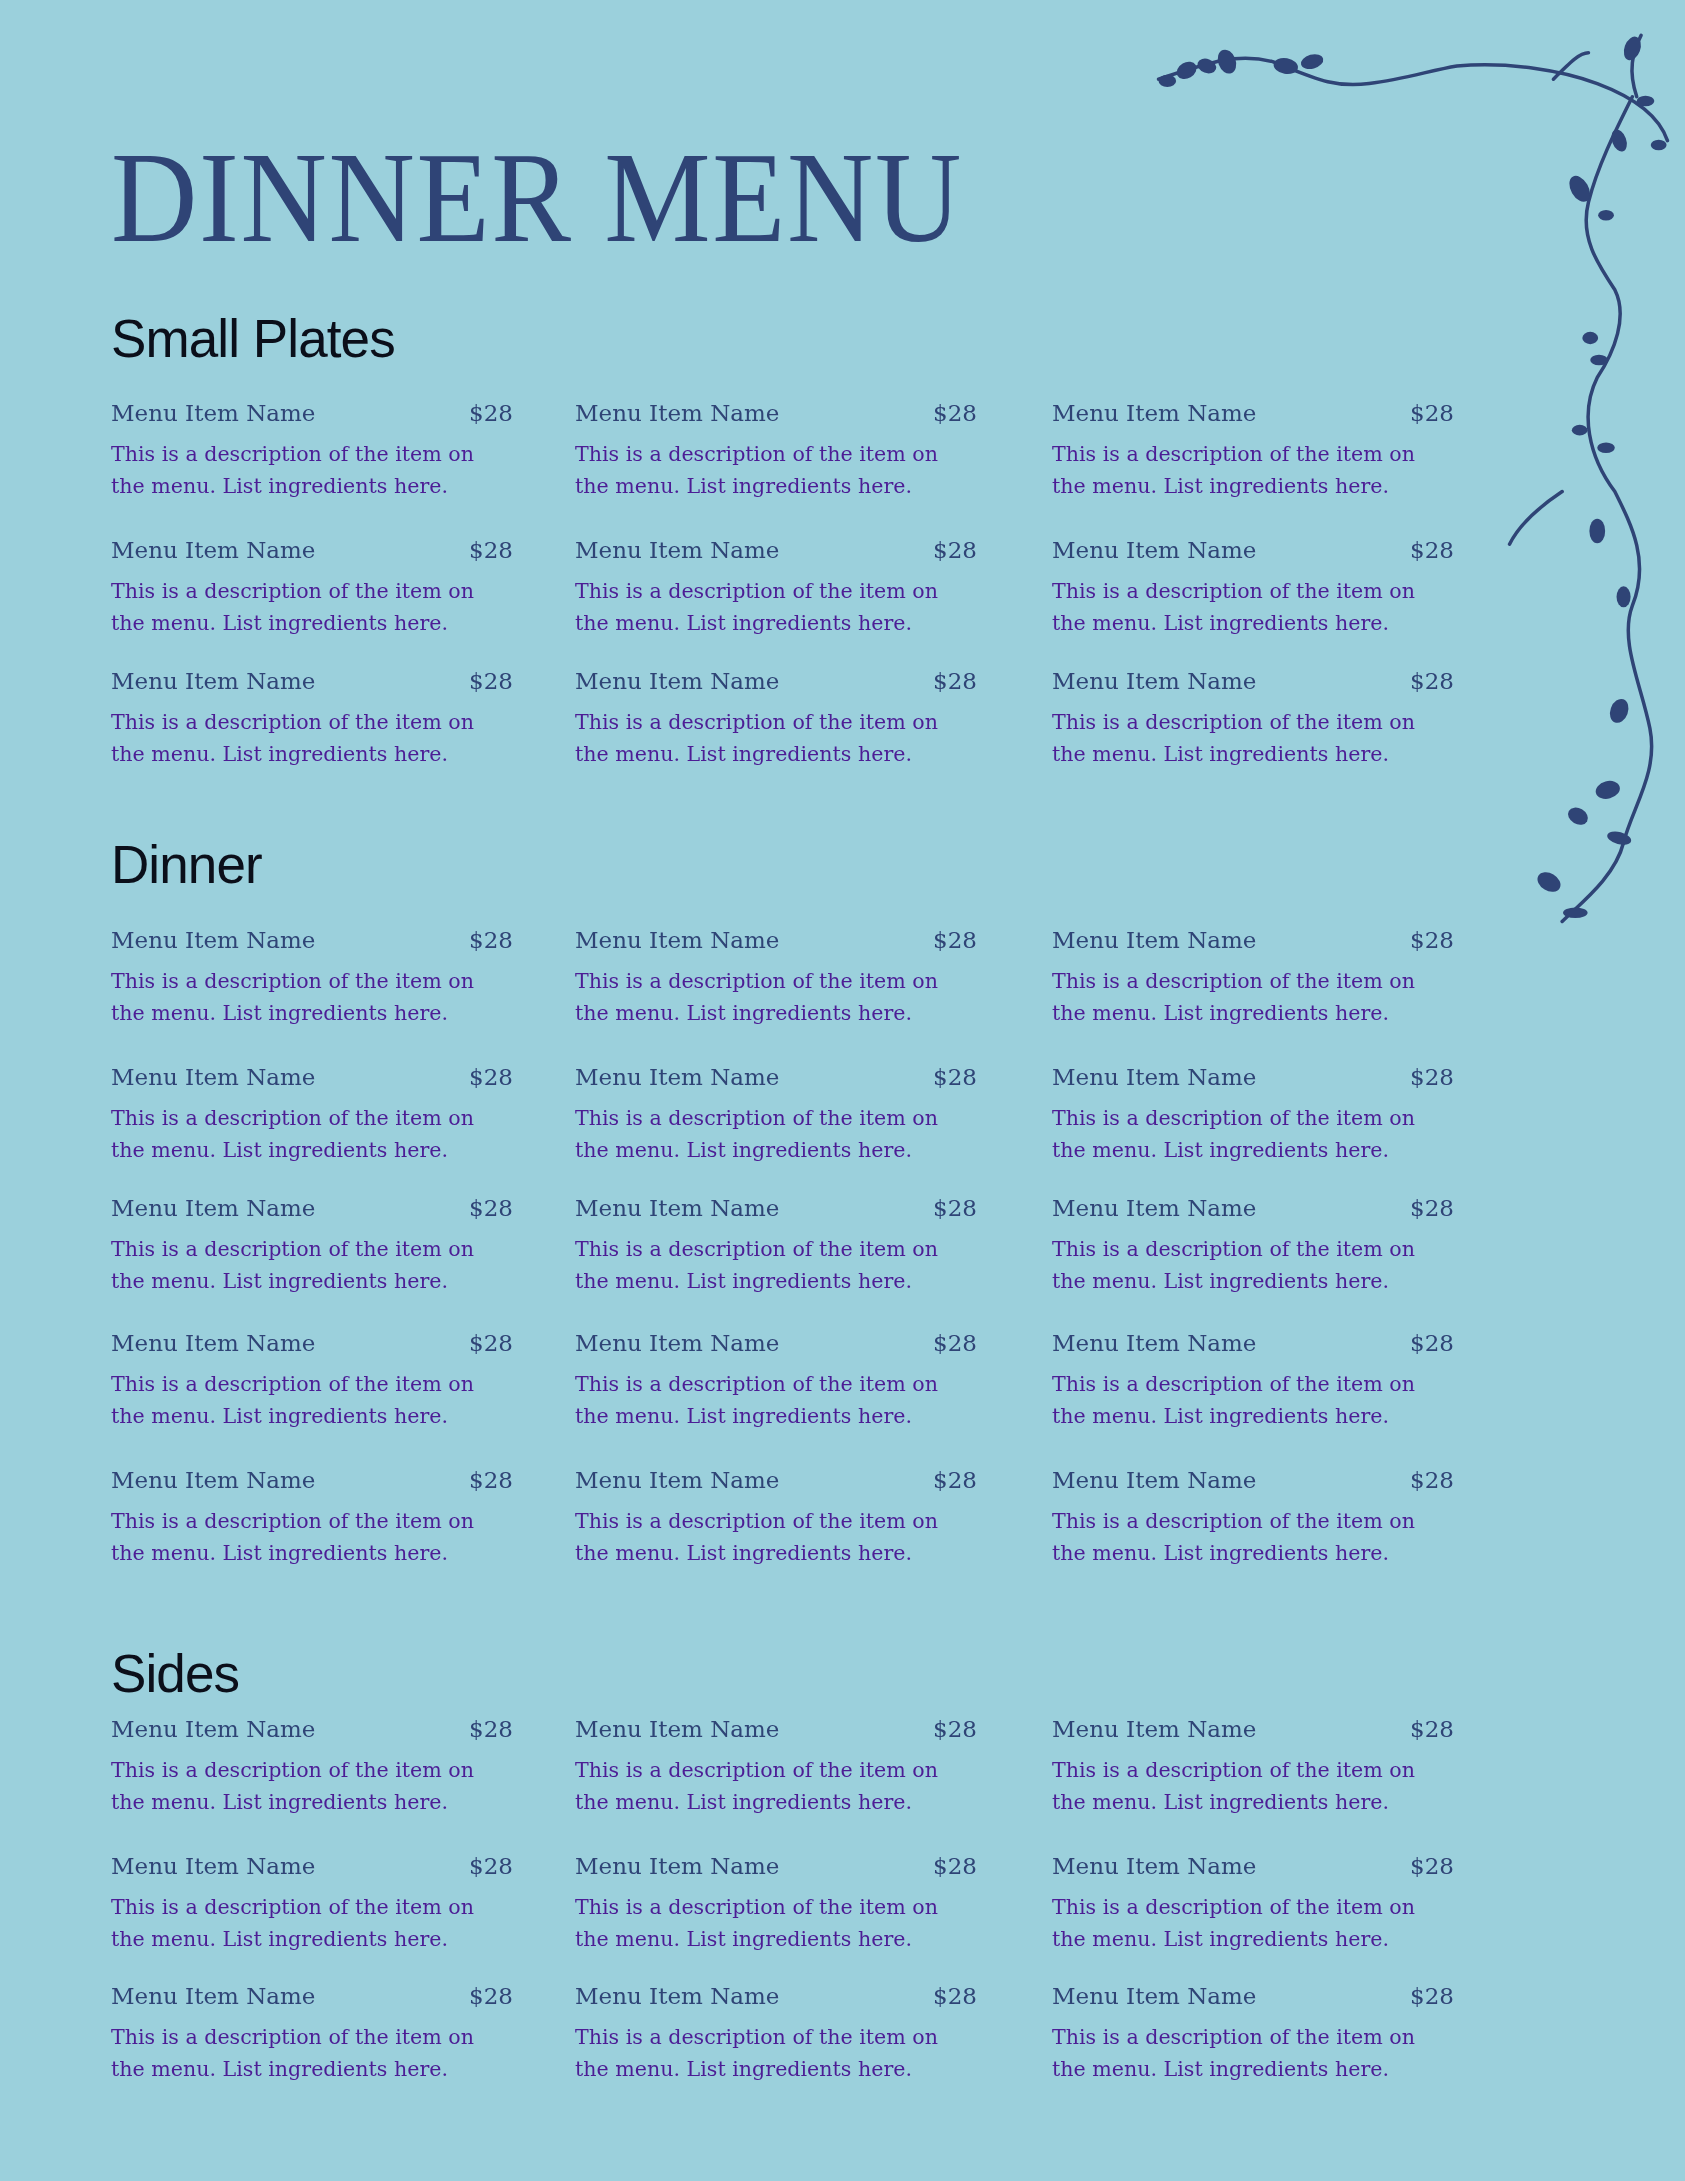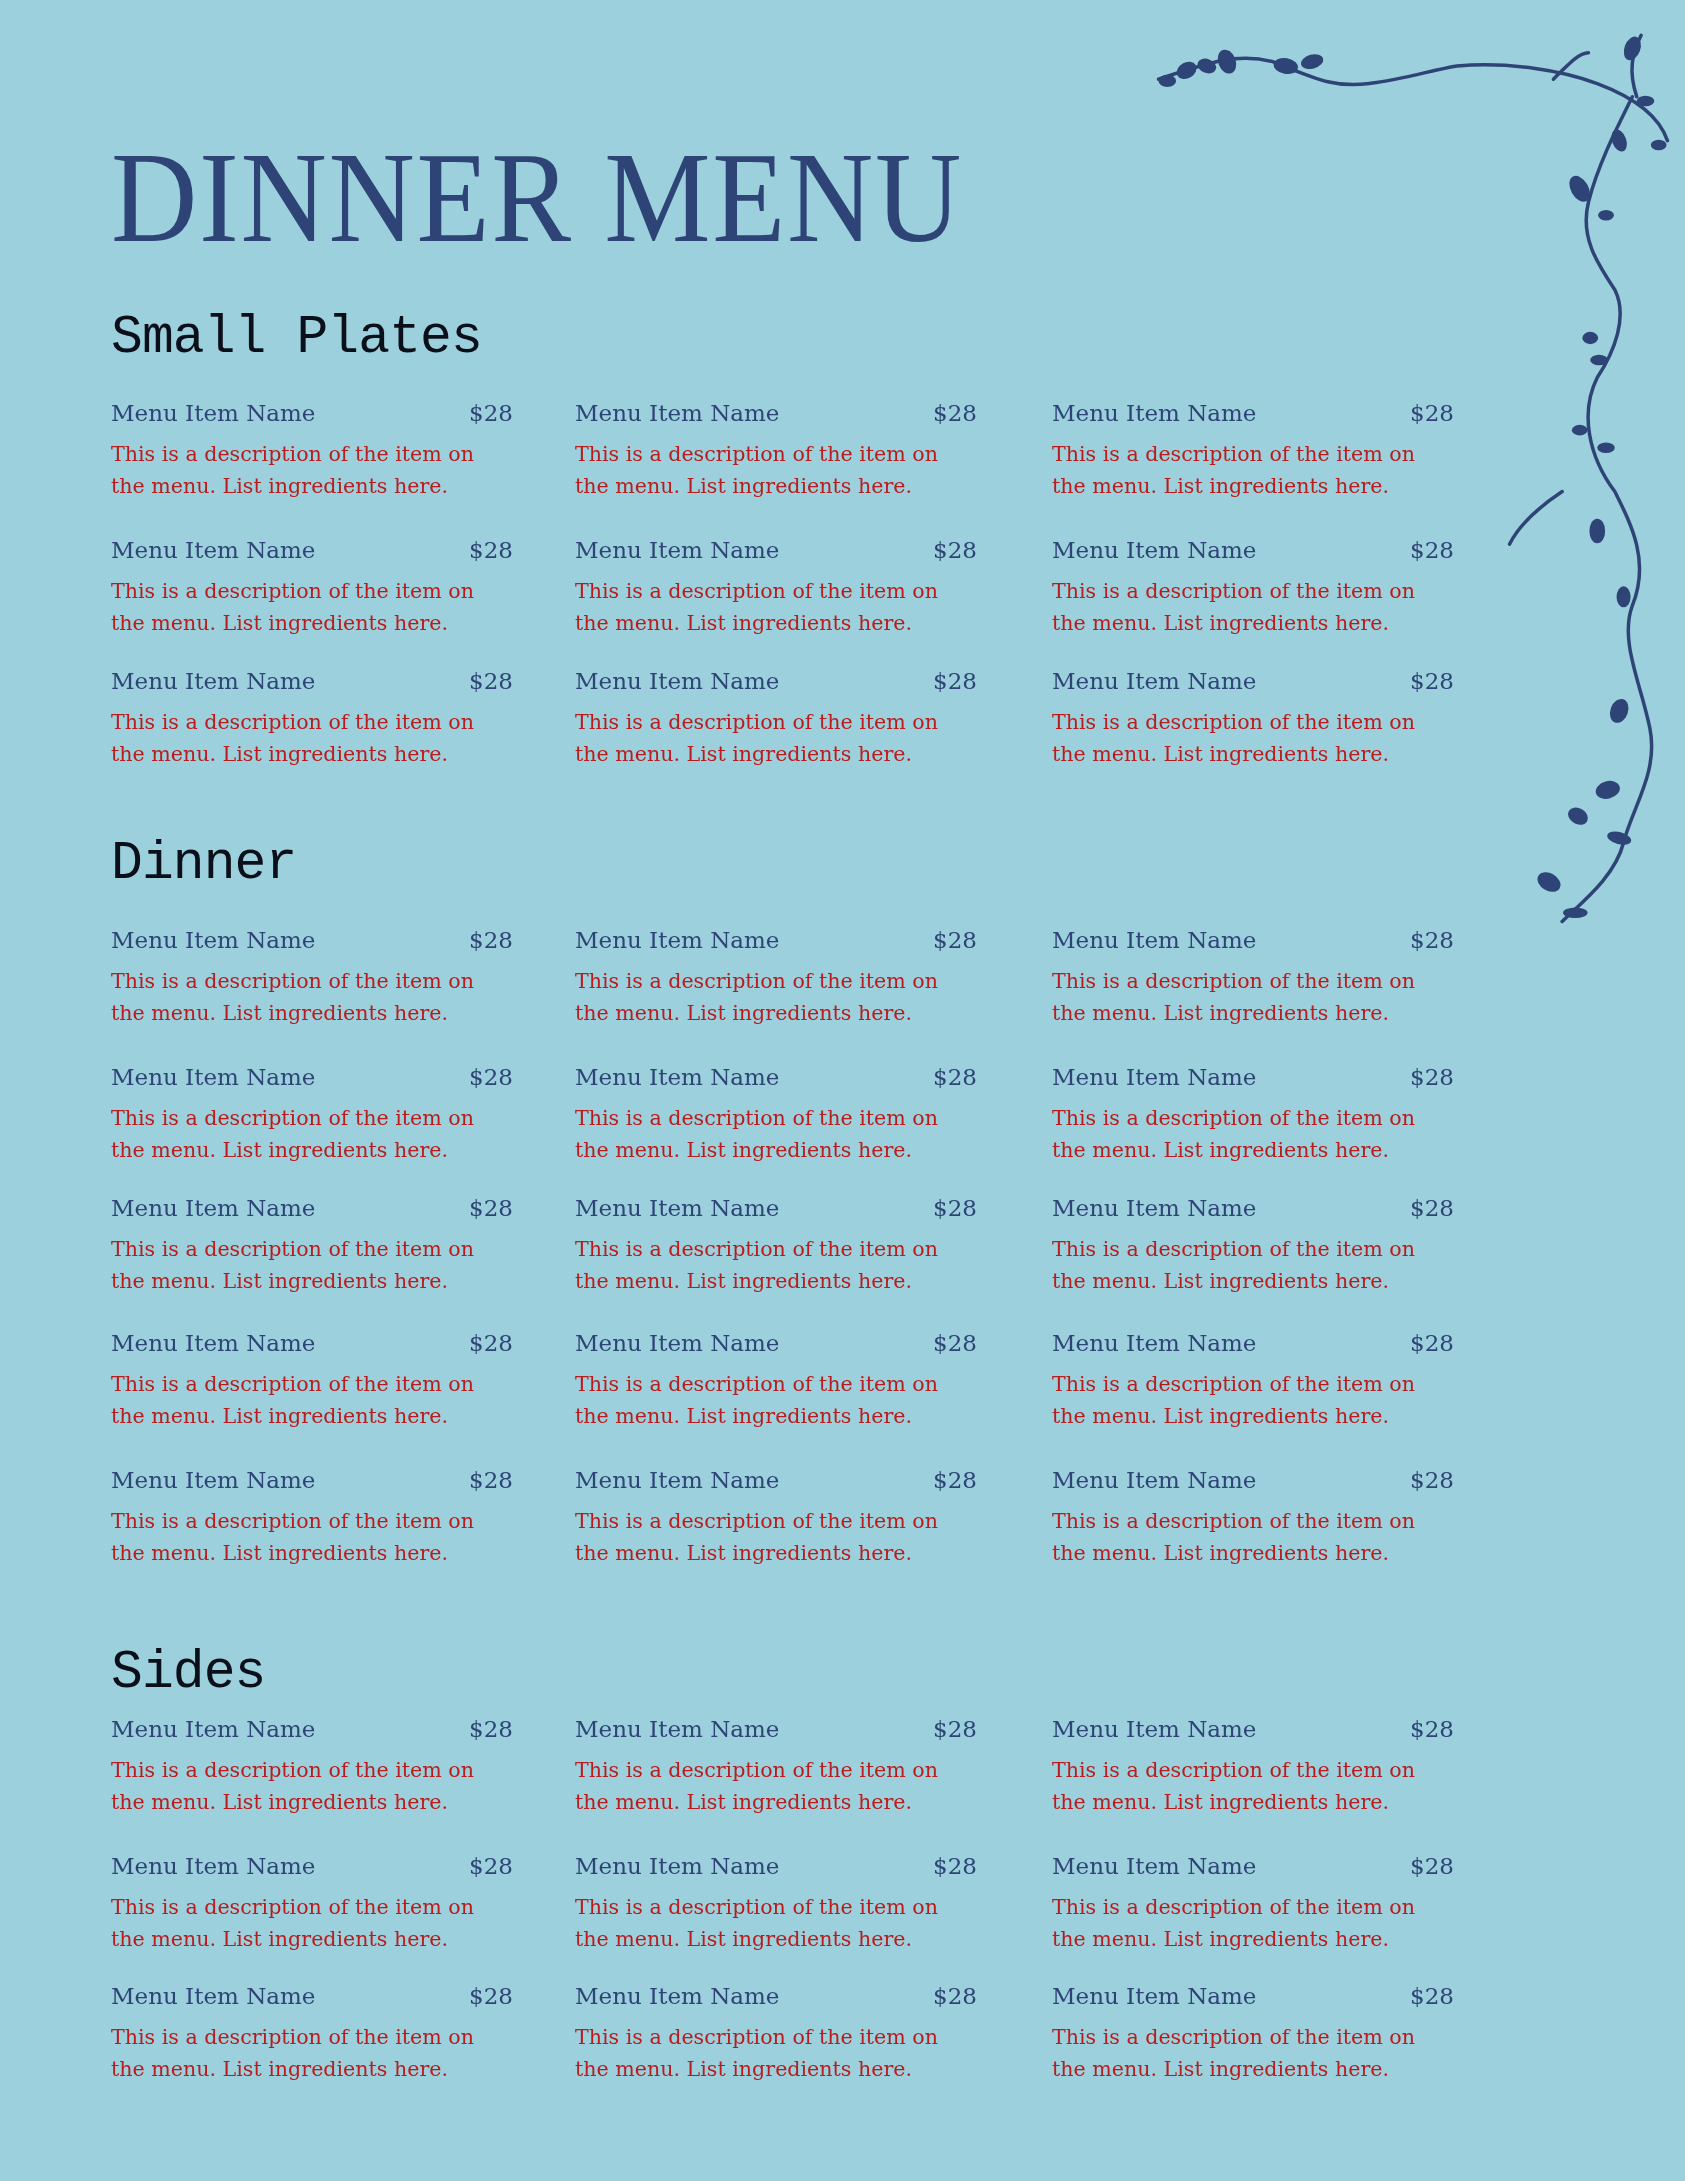--- a/index.html
+++ b/index.html
@@ -8,27 +8,27 @@
     font-family: "DejaVu Serif", serif; color:#2f4476;
   }
   .title {
     position:absolute; left:111px; top:132px; margin:0;
     font-family:"Liberation Serif", serif; font-weight:normal;
     font-size:130px; line-height:1; letter-spacing:1.8px; color:#2f4476;
     transform:scaleX(0.92); transform-origin:left top;
   }
   .section { position:absolute; left:111px; width:1352px; }
   .section-title {
-    margin:0; font-family:Liberation Mono, monospace; font-weight:normal;
+    margin:0; font-family:Liberation Sans, sans-serif; font-weight:normal;
     font-size:53px; line-height:1; color:#0b0f1a; letter-spacing:-0.9px;
   }
   .item { position:absolute; width:402px; }
   .item-head { display:flex; justify-content:space-between; align-items:center; }
   .item-name, .item-price { font-size:23px; line-height:28px; color:#2f4476; }
-  .item-desc { margin-top:10.5px; font-size:20.6px; line-height:32px; color:#b91c1c; width:369px; }
+  .item-desc { margin-top:10.5px; font-size:20.6px; line-height:32px; color:#4c1d95; width:369px; }
   .vine { position:absolute; left:1141px; top:0; width:544px; height:948px; }
 </style>
 </head>
 <body>
 
 <svg class="vine" viewBox="0 0 620 1080" xmlns="http://www.w3.org/2000/svg">
   <g fill="none" stroke="#2f4476" stroke-width="4" stroke-linecap="round">
     <path d="M20,90 C80,70 110,60 150,70 C200,90 220,100 260,95 C300,90 330,80 360,75 C420,70 480,80 520,95 C560,110 590,130 600,160"></path>
     <path d="M560,110 C540,150 520,190 510,230 C500,270 520,300 540,330 C555,360 540,400 520,430 C500,470 510,520 540,560 C560,600 580,640 560,690 C545,730 570,780 580,830 C590,880 560,920 550,960 C540,1000 500,1030 480,1050"></path>
     <path d="M570,40 C560,60 555,80 565,110"></path>

